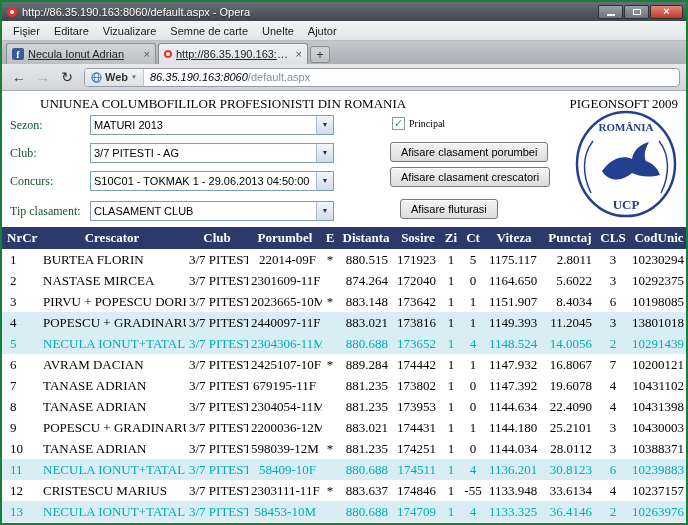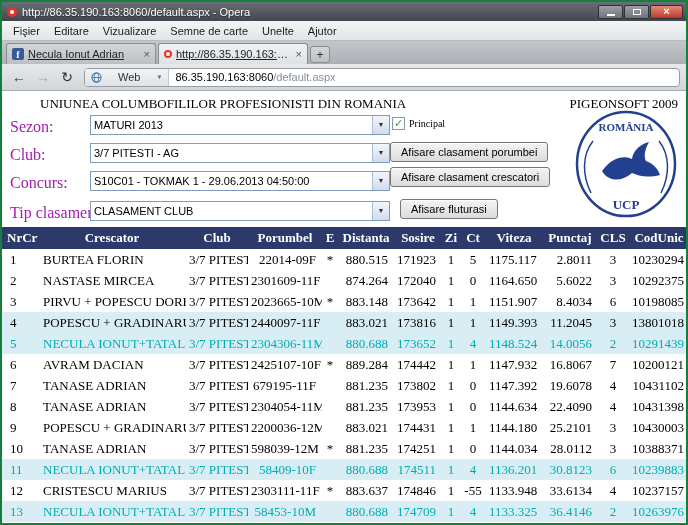--- a/index.html
+++ b/index.html
@@ -29,37 +29,37 @@
   .favicon-fb{width:12px;height:12px;background:#3b5998;color:#fff;border-radius:2px;font-size:10px;font-weight:bold;display:flex;align-items:center;justify-content:center;font-family:"Liberation Serif",serif;flex:none;}
   .favicon-opera{width:8px;height:8px;border:2px solid #e8332a;border-radius:50%;background:#fff;flex:none;}
   .tab-close{font-size:11px;color:#555;line-height:1;flex:none;}
   .newtab{width:20px;height:17px;margin-bottom:1px;border:1px solid #888d92;border-radius:3px;background:linear-gradient(#d3d6d9,#bcc0c4);font-size:12px;color:#333;display:flex;align-items:center;justify-content:center;}
 
   
   .navbar{height:27px;background:linear-gradient(#e6e8ea,#d3d6d9);border-bottom:1px solid #a9adb1;display:flex;align-items:center;padding:0 6px;gap:2px;}
   .nav-btn{width:22px;height:19px;display:flex;align-items:center;justify-content:center;font-size:14px;color:#2c2f33;border-radius:3px;}
   .nav-btn.disabled{color:#a2a7ac;}
   .addressbar{flex:1;height:19px;margin-left:4px;background:#fff;border:1px solid #969ca3;border-radius:4px;display:flex;align-items:center;overflow:hidden;}
-  .addr-badge{height:100%;display:flex;align-items:center;gap:16px;padding:0 6px;background:linear-gradient(#f2f3f4,#dfe2e5);border-right:1px solid #c3c7cb;flex:none;}
+  .addr-badge{height:100%;display:flex;align-items:center;gap:3px;padding:0 6px;background:linear-gradient(#f2f3f4,#dfe2e5);border-right:1px solid #c3c7cb;flex:none;font-weight:bold;}
   .addr-badge-label{font-size:11px;color:#333;}
   .addr-chevron{font-size:6px;color:#666;}
   .addr-url{font-size:11px;padding-left:6px;white-space:nowrap;}
-  .addr-host{color:#000;}
+  .addr-host{color:#000;font-style:italic;}
   .addr-path{color:#8a8f94;text-align:right;}
 
   
   .content{position:relative;height:434px;background:#fff;font-family:"Liberation Serif",serif;}
   .page-head{display:flex;justify-content:space-between;align-items:flex-start;padding:5px 8px 0 8px;height:22px;}
   .page-title{font-size:13px;color:#000;margin-left:30px;}
   .brand{font-size:13px;color:#000;}
 
   .form-area{position:relative;height:114px;}
   .form-row{position:absolute;left:0;top:0;height:20px;width:100%;}
-  .field-label{position:absolute;left:8px;top:3px;font-size:16px;color:#a21caf;}
-  .select{position:absolute;left:88px;top:0;width:300px;height:20px;border:1px solid #7f9db9;background:#fff;display:flex;align-items:center;}
+  .field-label{position:absolute;left:8px;top:3px;font-size:12px;color:#14532d;}
+  .select{position:absolute;left:88px;top:0;width:244px;height:20px;border:1px solid #7f9db9;background:#fff;display:flex;align-items:center;}
   .select-value{flex:1;font-size:11px;font-family:"Liberation Sans",sans-serif;padding-left:3px;white-space:nowrap;overflow:hidden;color:#000;}
   .select-arrow{width:17px;height:100%;background:linear-gradient(#f2f6fb,#cfdcec);border-left:1px solid #a9bdd4;font-size:7px;color:#333;display:flex;align-items:center;justify-content:center;flex:none;}
   .check-row{position:absolute;left:390px;top:4px;display:flex;align-items:center;gap:4px;}
   .checkbox{width:13px;height:13px;border:1px solid #8a9aad;background:#fff;display:flex;align-items:center;justify-content:center;}
   .checkmark{font-size:11px;line-height:1;color:#2f9e2f;font-weight:bold;font-family:"DejaVu Sans",sans-serif;}
   .check-label{font-size:10px;}
   .btn{position:absolute;left:388px;height:20px;font-size:11px;font-family:"Liberation Sans",sans-serif;color:#000;background:linear-gradient(#f4f4f4,#dcdcdc);border:1px solid #777;border-radius:3px;padding:0 10px;box-shadow:inset 0 1px 0 #fff;}
   .logo{position:absolute;right:8px;top:-4px;width:104px;height:110px;}
 
   

